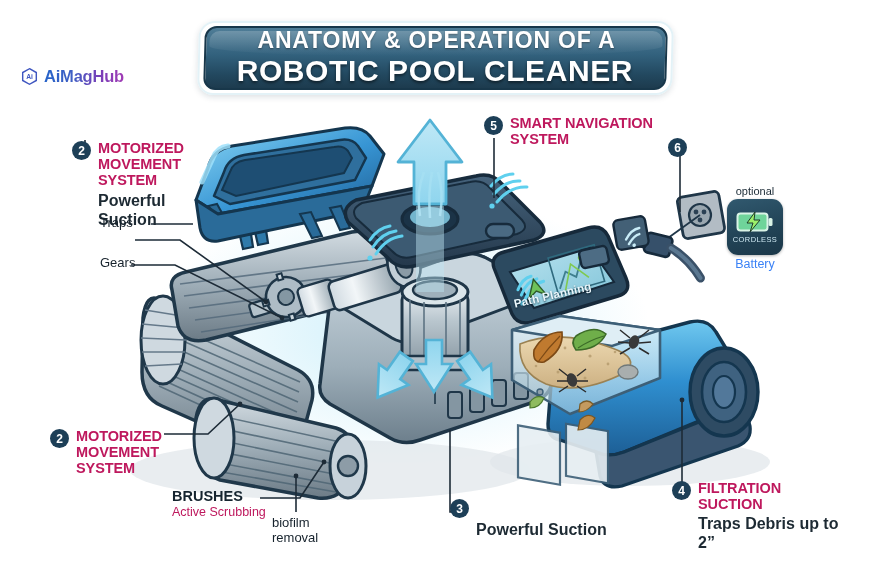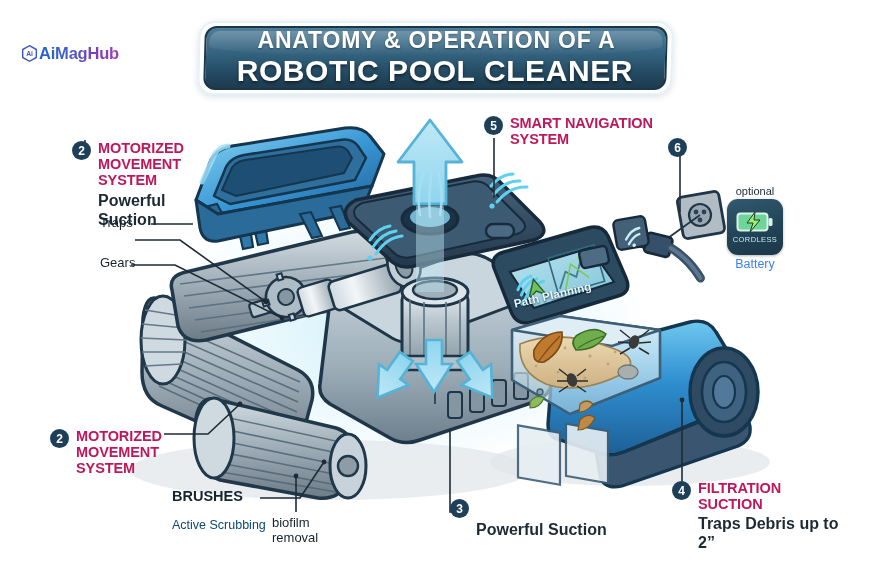--- a/index.html
+++ b/index.html
@@ -7,22 +7,22 @@
     width:871px; height:572px;
     background:#ffffff;
     font-family:"Liberation Sans", sans-serif;
     overflow:hidden;
     position:relative;
   }
   #canvas { position:absolute; inset:0; width:871px; height:572px; }
 
   
   .brand {
-    position:absolute; left:20px; top:44px;
-    display:flex; 
+    position:absolute; left:20px; top:67px;
+    display:flex; gap:5px;
   }
   .brand-mark { width:19px; height:19px; display:block; }
   .brand-text {
     font-size:16.5px; font-weight:bold; letter-spacing:-.2px;
     background:linear-gradient(90deg,#2563c9 0%,#3f5fc4 35%,#7a3fb8 70%,#a13bb5 100%);
     -webkit-background-clip:text; background-clip:text; color:transparent;
   }
 
   
   .title-banner {
@@ -490,21 +490,21 @@
   <div class="co-head">
     <span class="badge">2</span>
     <span class="co-title">MOTORIZED
 MOVEMENT
 SYSTEM</span>
   </div>
 </div>
 
 <div style="position:absolute; left:172px; top:488px; width:140px;">
   <div style="font-size:14.5px; font-weight:bold; color:#15242f;">BRUSHES</div>
-  <div style="font-size:12.5px; color:#0c4a6e; margin-top:14px;">Active Scrubbing</div>
+  <div style="font-size:12.5px; color:#be185d; margin-top:1px;">Active Scrubbing</div>
 </div>
 
 <div class="leaf-label" style="position:absolute; left:272px; top:516px;">biofilm
 removal</div>
 
 <div class="callout" style="left:450px; top:498px; width:180px;">
   <div class="co-head">
     <span class="badge">3</span>
   </div>
   <div class="co-sub sub-indent">Powerful Suction</div>

